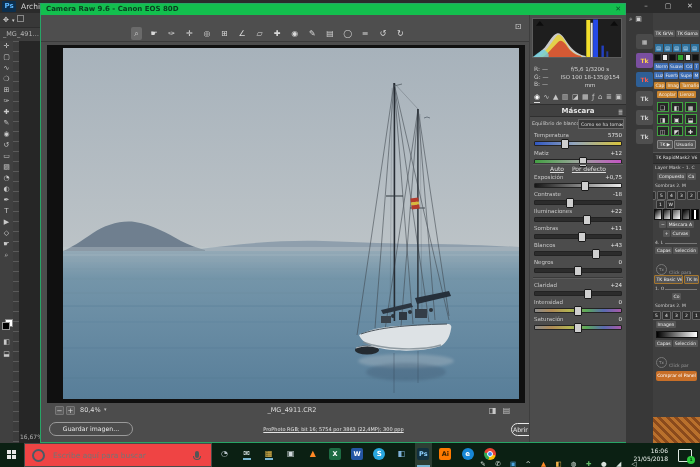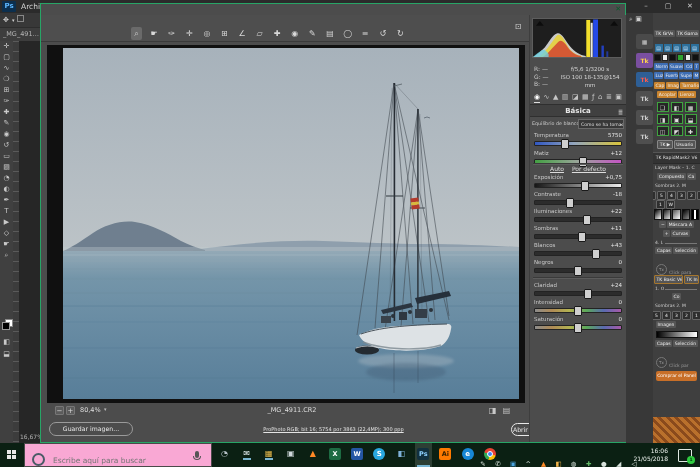--- a/index.html
+++ b/index.html
@@ -110,22 +110,22 @@
   .txcirc{display:inline-block;width:9px;height:9px;border:1px solid #777;border-radius:50%;color:#999;
           font-size:4px;text-align:center;line-height:9px;vertical-align:middle;margin-right:2px}
   #tkpromo{left:653px;top:417px;width:47px;height:26px;
            background:repeating-linear-gradient(45deg,#b9702c 0 3px,#8a4a1c 3px 6px)}
   
   #taskbar{left:0;top:443px;width:700px;height:24px;background:#0b2013;z-index:9}
   #startbtn{left:0;top:0;width:24px;height:24px}
   #winlogo{left:7px;top:7px;width:9px;height:9px;display:grid;grid-template-columns:4px 4px;
            grid-template-rows:4px 4px;gap:1px}
   #winlogo i{background:#e8e8e8}
-  #searchbox{left:24px;top:0;width:188px;height:24px;background:#f9a8d4;border:1px solid #4a4a4a;
-             box-sizing:border-box;display:flex;align-items:flex-end}
+  #searchbox{left:24px;top:0;width:188px;height:24px;background:#ef4444;border:1px solid #4a4a4a;
+             box-sizing:border-box;display:flex;align-items:center}
   #cortana{width:9px;height:9px;border:2px solid #4a5b66;border-radius:50%;margin-left:7px}
   #searchinput{border:none;background:transparent;font-size:7.5px;color:#333;margin-left:6px;width:130px;
                font-family:"DejaVu Sans","Liberation Sans",sans-serif;outline:none}
   #micbody{right:12px;top:7px;width:4px;height:7px;border-radius:2px;background:#555}
   #micstand{right:10px;top:12px;width:8px;height:4px;border:1px solid #555;border-top:none;
             border-radius:0 0 4px 4px;box-sizing:border-box}
   .tapp{top:0;width:17px;height:24px}
   .tappbox{position:absolute;left:2.5px;top:5px;width:12px;height:12px;font-size:8px;line-height:12px;
            text-align:center;color:#ddd;font-weight:bold}
   .tchip{border-radius:2px;font-size:6.5px}
@@ -206,20 +206,21 @@
   <div id="swatch-bg" class="a"></div>
   <div id="swatch-fg" class="a"></div>
   <div class="ptool a" style="top:296px">◧</div>
   <div class="ptool a" style="top:308px">⬓</div>
 </div>
 <div id="ruler" class="a"></div>
 <div id="docarea" class="a"></div>
 <div id="psstatus" class="a">16,67%</div>
 
 <div id="acr" class="a">
+  <div id="acr-title" class="a">Camera Raw 9.6 - Canon EOS 80D</div>
   <div id="acr-close" class="a">✕</div>
 
   <div id="acr-toolbar" class="a">
     <div id="atools" class="a">
       
     
         <span class="atool sel">⌕</span>
       
         <span class="atool">☛</span>
       
@@ -393,21 +394,21 @@
         <span class="ptab">▥</span>
         <span class="ptab">◪</span>
         <span class="ptab">▦</span>
         <span class="ptab">ƒ</span>
         <span class="ptab">⌂</span>
         <span class="ptab">≣</span>
         <span class="ptab">▣</span>
       </div>
 
     <div id="bheader" class="a">
-      <span>Básica</span>
+      <span>Máscara</span>
       <span id="bmenu" class="a">≣</span>
     </div>
 
     <div id="wbrow" class="a">
       <span id="wblabel" class="a">Equilibrio de blancos:</span>
       <div id="wbselect" class="a">
         <span>Como se ha tomado</span>
         <span id="wbcaret" class="a">▾</span>
       </div>
     </div>

